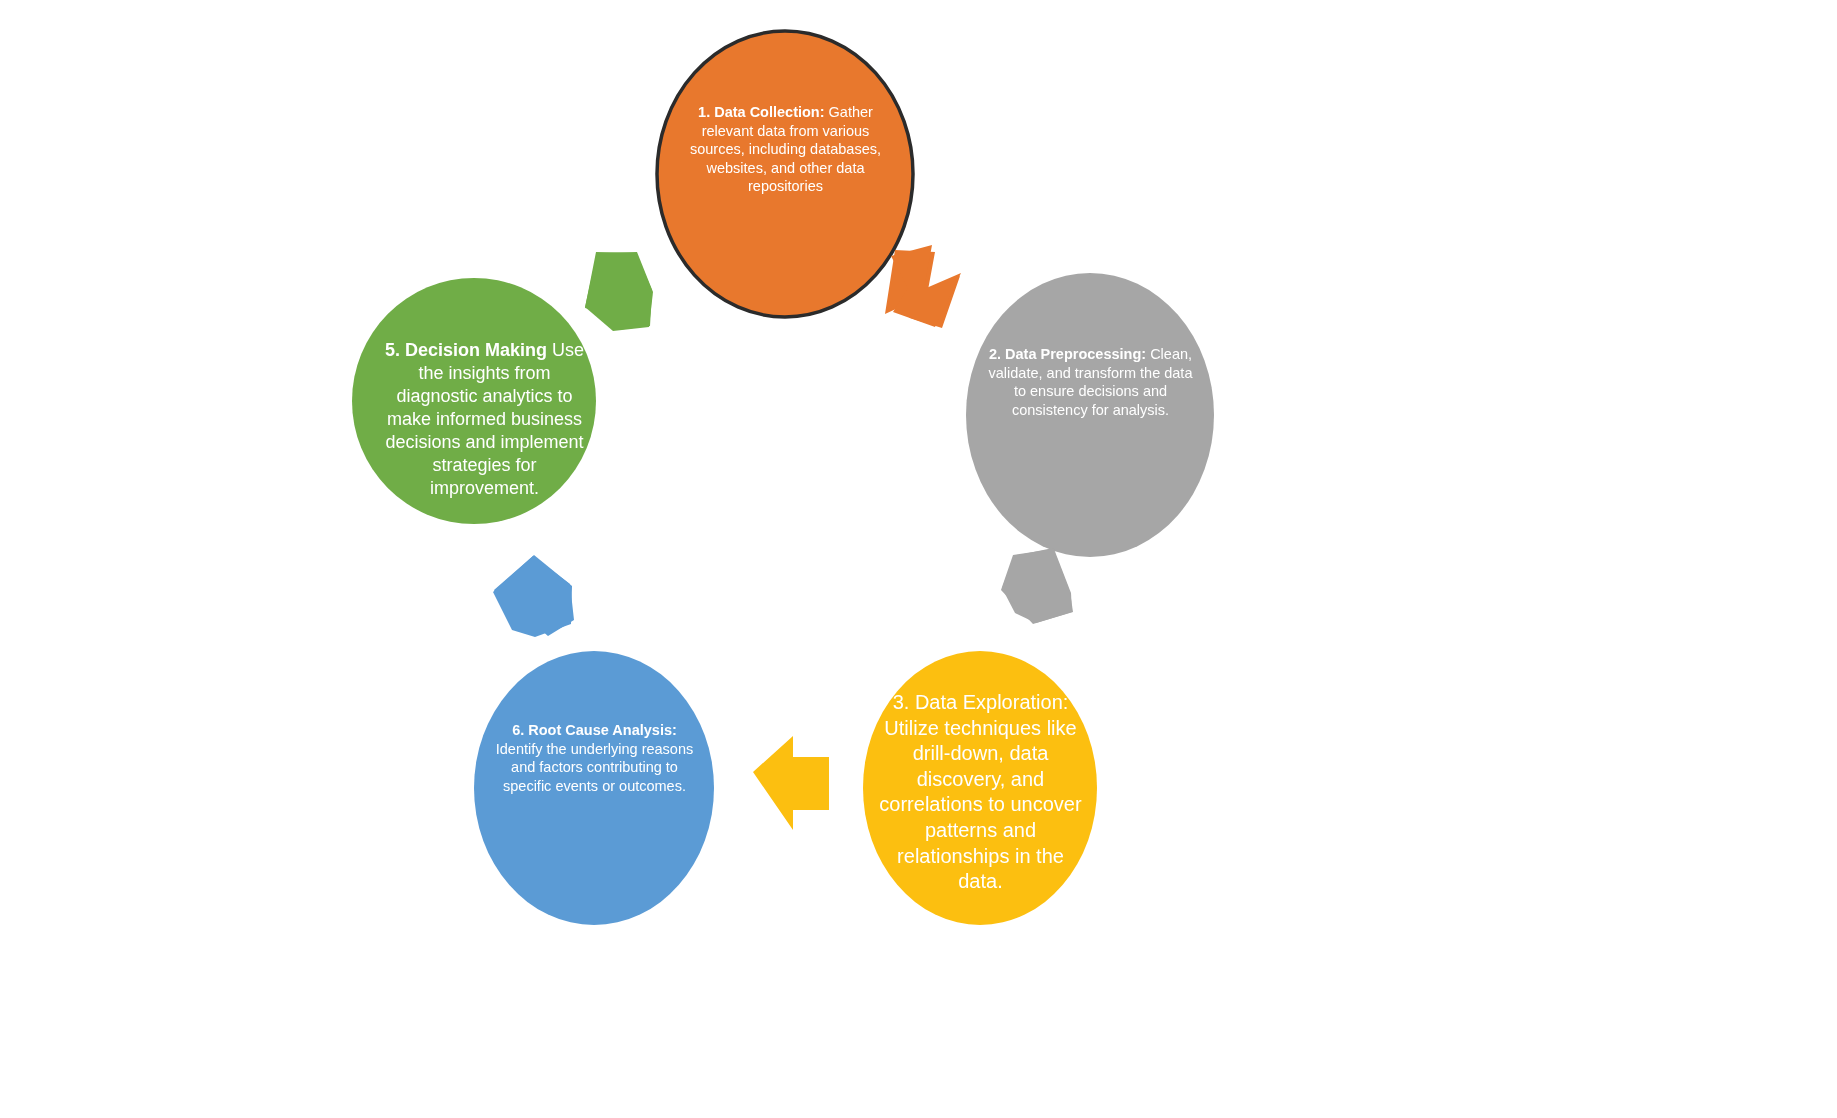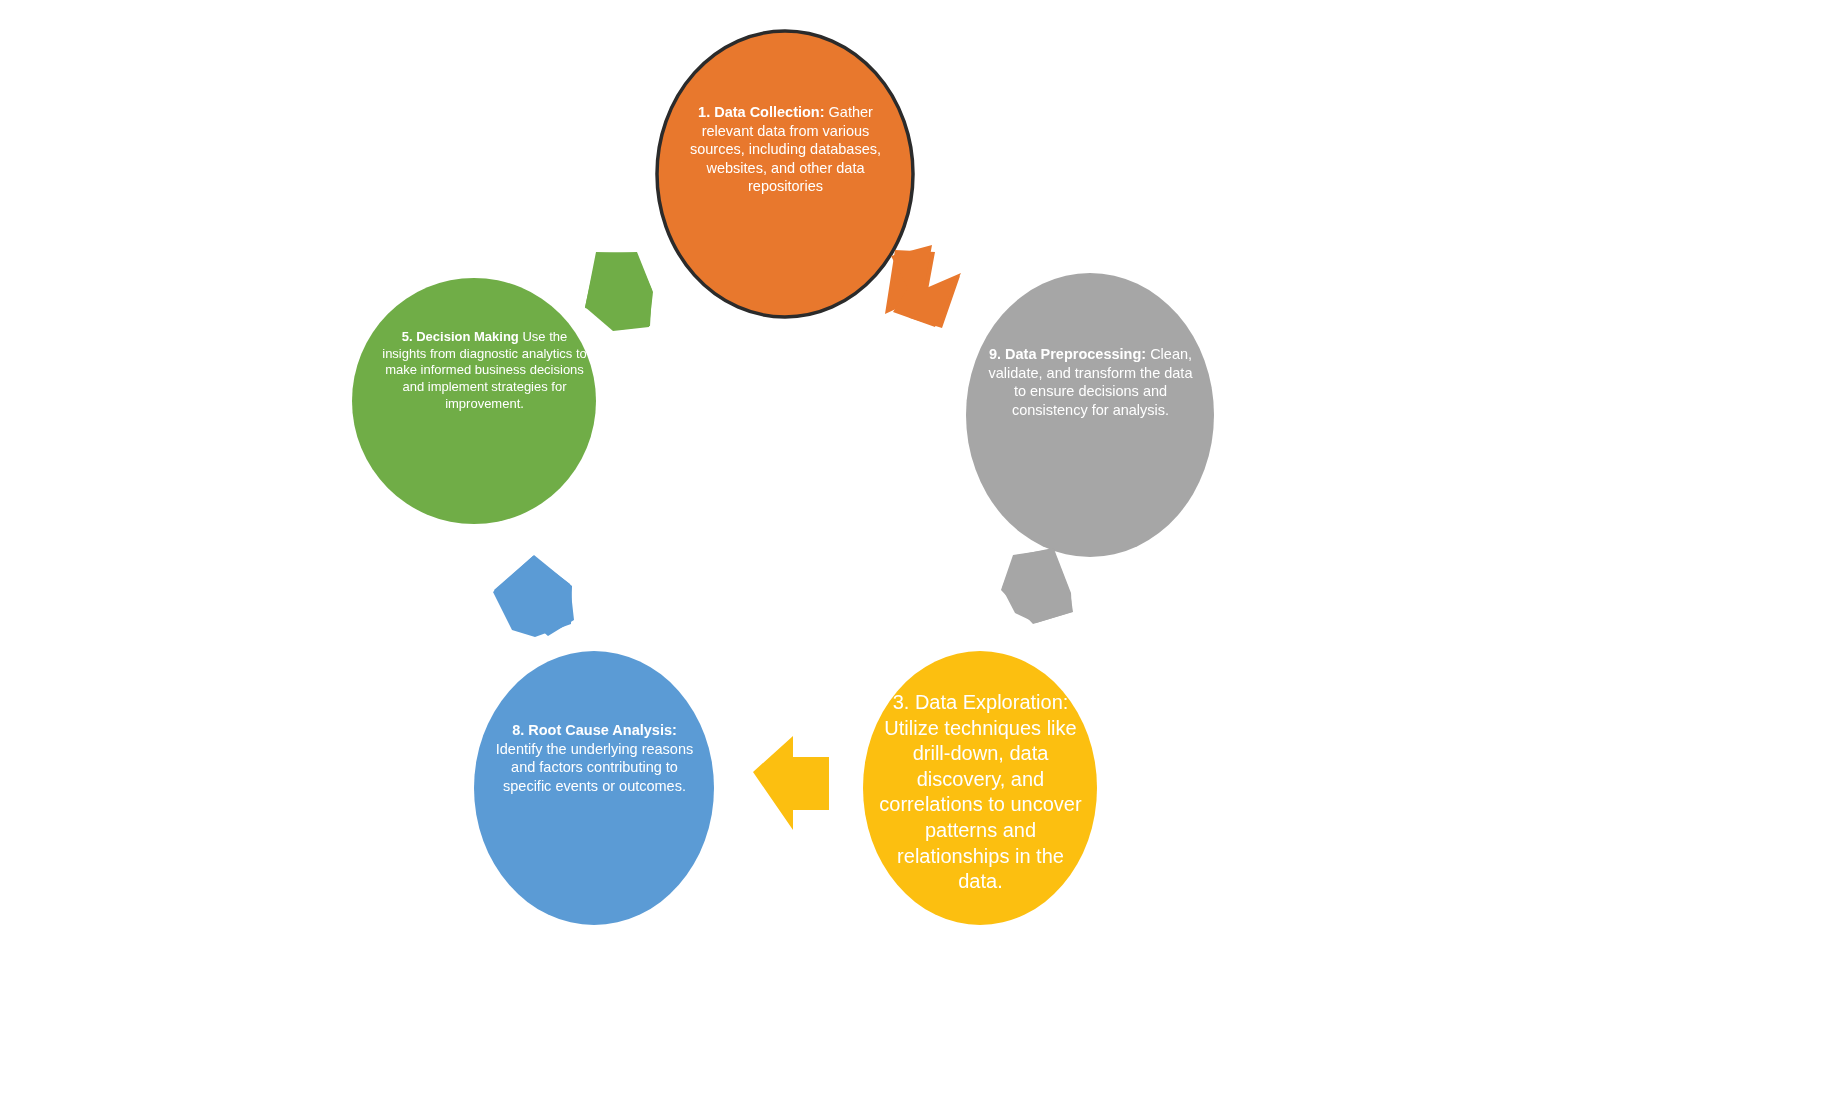--- a/index.html
+++ b/index.html
@@ -38,21 +38,21 @@
     -webkit-font-smoothing: antialiased;
   }
   .node-label .lead {
     font-weight: bold;
   }
   
   #label-1 { left: 683px; top: 103px;  width: 205px; font-size: 14.5px; }
   #label-2 { left: 988px; top: 345px;  width: 205px; font-size: 14.5px; }
   #label-3 { left: 878px; top: 690px;  width: 205px; font-size: 20px; }
   #label-4 { left: 492px; top: 721px;  width: 205px; font-size: 14.5px; }
-  #label-5 { left: 382px; top: 329px;  width: 205px; font-size: 13px; }
+  #label-5 { left: 382px; top: 339px;  width: 205px; font-size: 18px; }
 </style>
 </head>
 <body>
 
 <div id="canvas">
 
   <svg id="diagram-svg" viewBox="0 0 1837 1118" xmlns="http://www.w3.org/2000/svg">
 
     <ellipse cx="785" cy="174" rx="128" ry="143" fill="#E8782D" stroke="#2B2B2B" stroke-width="3.5"></ellipse>
 
@@ -89,31 +89,31 @@
     </g>
 
   </svg>
 
   <div class="node-label" id="label-1">
     <span class="lead">1. Data Collection:</span> 
     <span>Gather relevant data from various sources, including databases, websites, and other data repositories</span>
   </div>
 
   <div class="node-label" id="label-2">
-    <span class="lead">9. Data Preprocessing:</span> 
+    <span class="lead">2. Data Preprocessing:</span> 
     <span>Clean, validate, and transform the data to ensure decisions and consistency for analysis.</span>
   </div>
 
   <div class="node-label" id="label-3">
     <span>3. Data Exploration:</span> 
     <span>Utilize techniques like drill-down, data discovery, and correlations to uncover patterns and relationships in the data.</span>
   </div>
 
   <div class="node-label" id="label-4">
-    <span class="lead">8. Root Cause Analysis:</span> 
+    <span class="lead">6. Root Cause Analysis:</span> 
     <span>Identify the underlying reasons and factors contributing to specific events or outcomes.</span>
   </div>
 
   <div class="node-label" id="label-5">
     <span class="lead">5. Decision Making</span> 
     <span>Use the insights from diagnostic analytics to make informed business decisions and implement strategies for improvement.</span>
   </div>
 
 </div>
 

